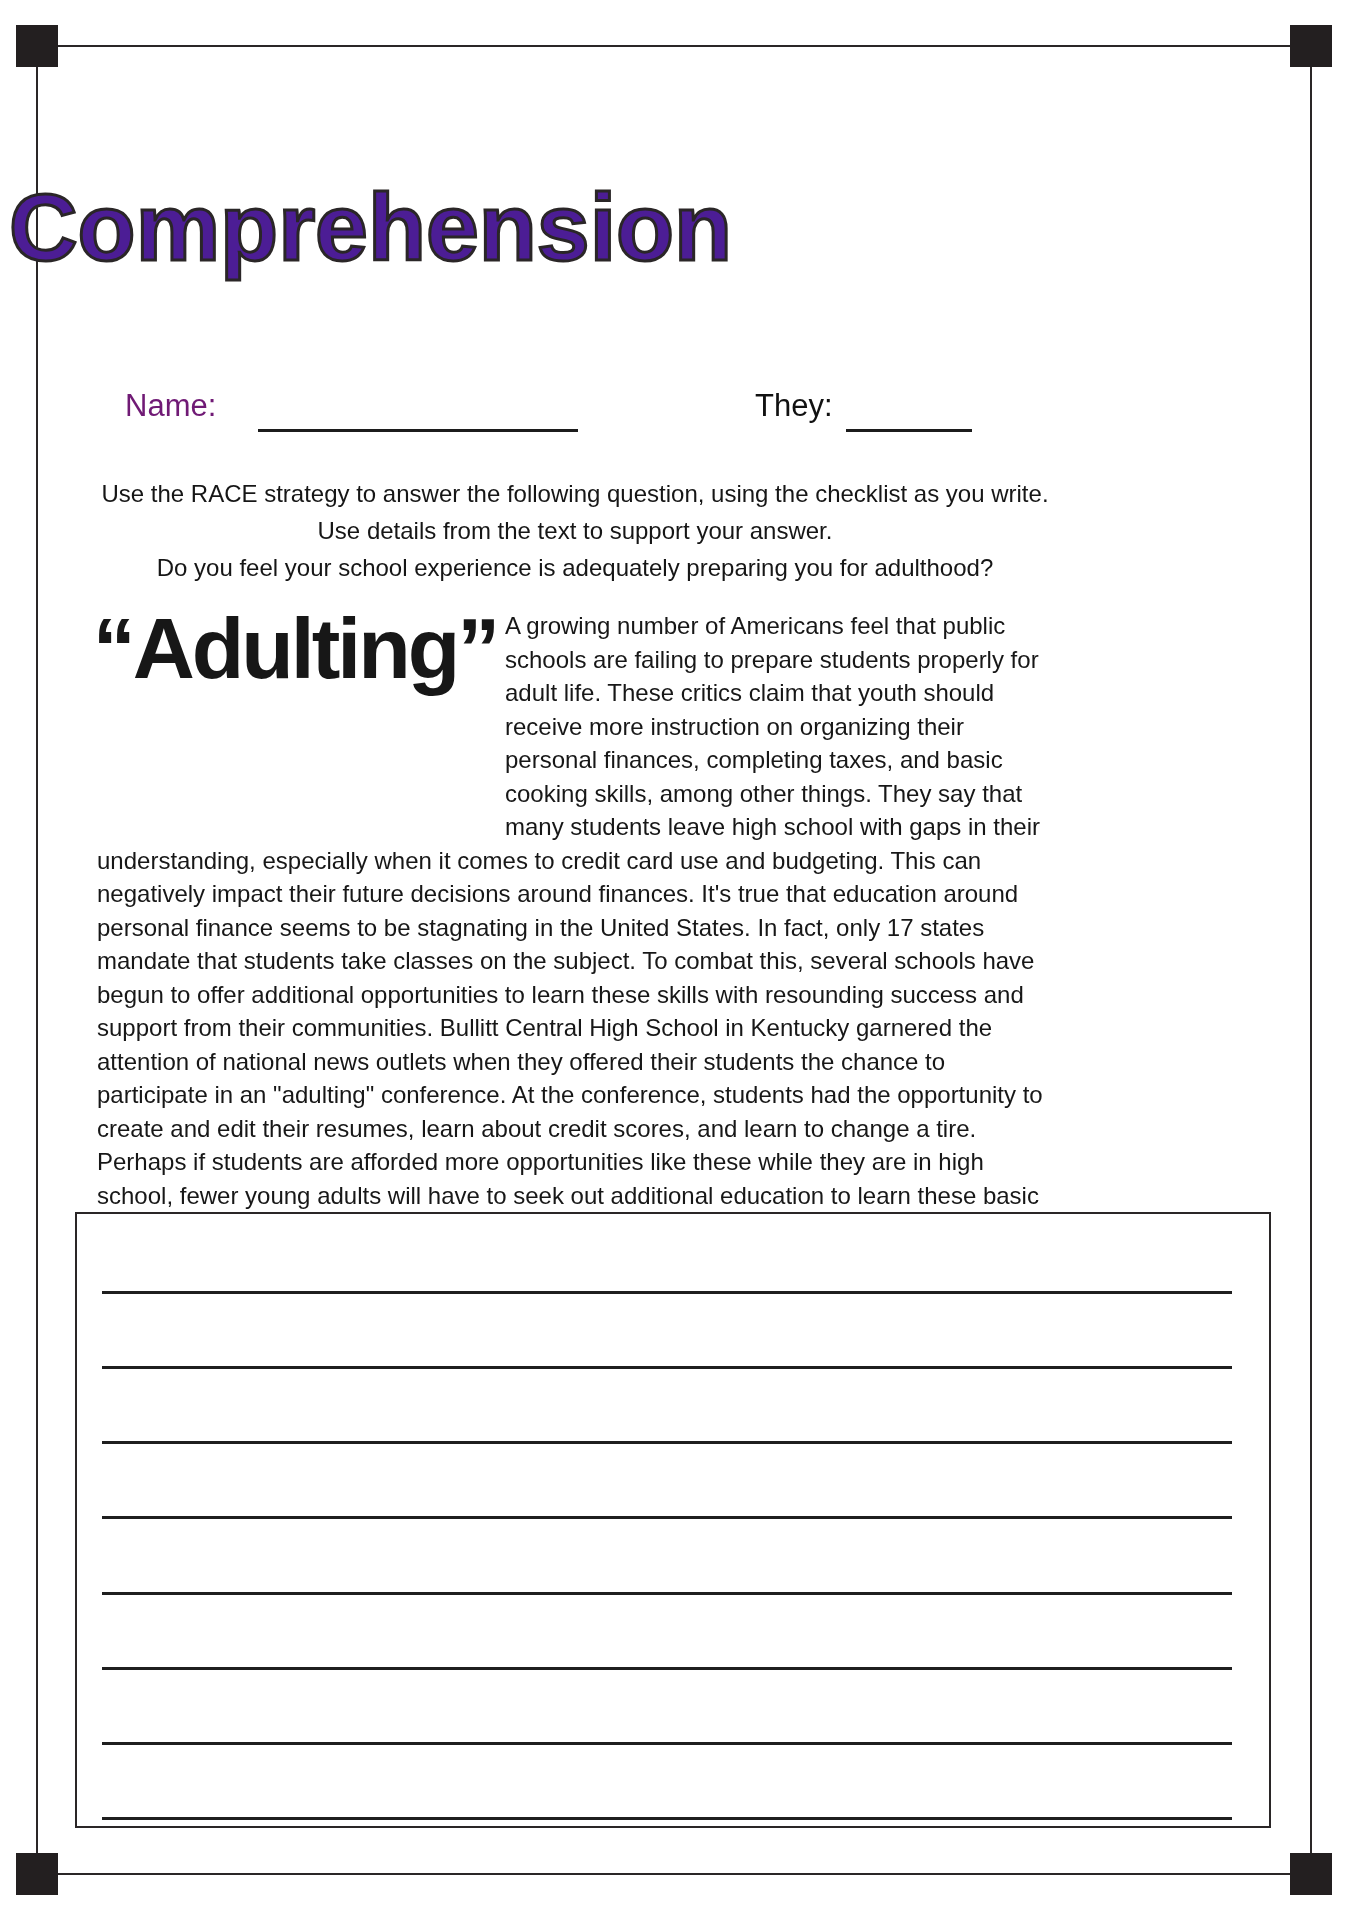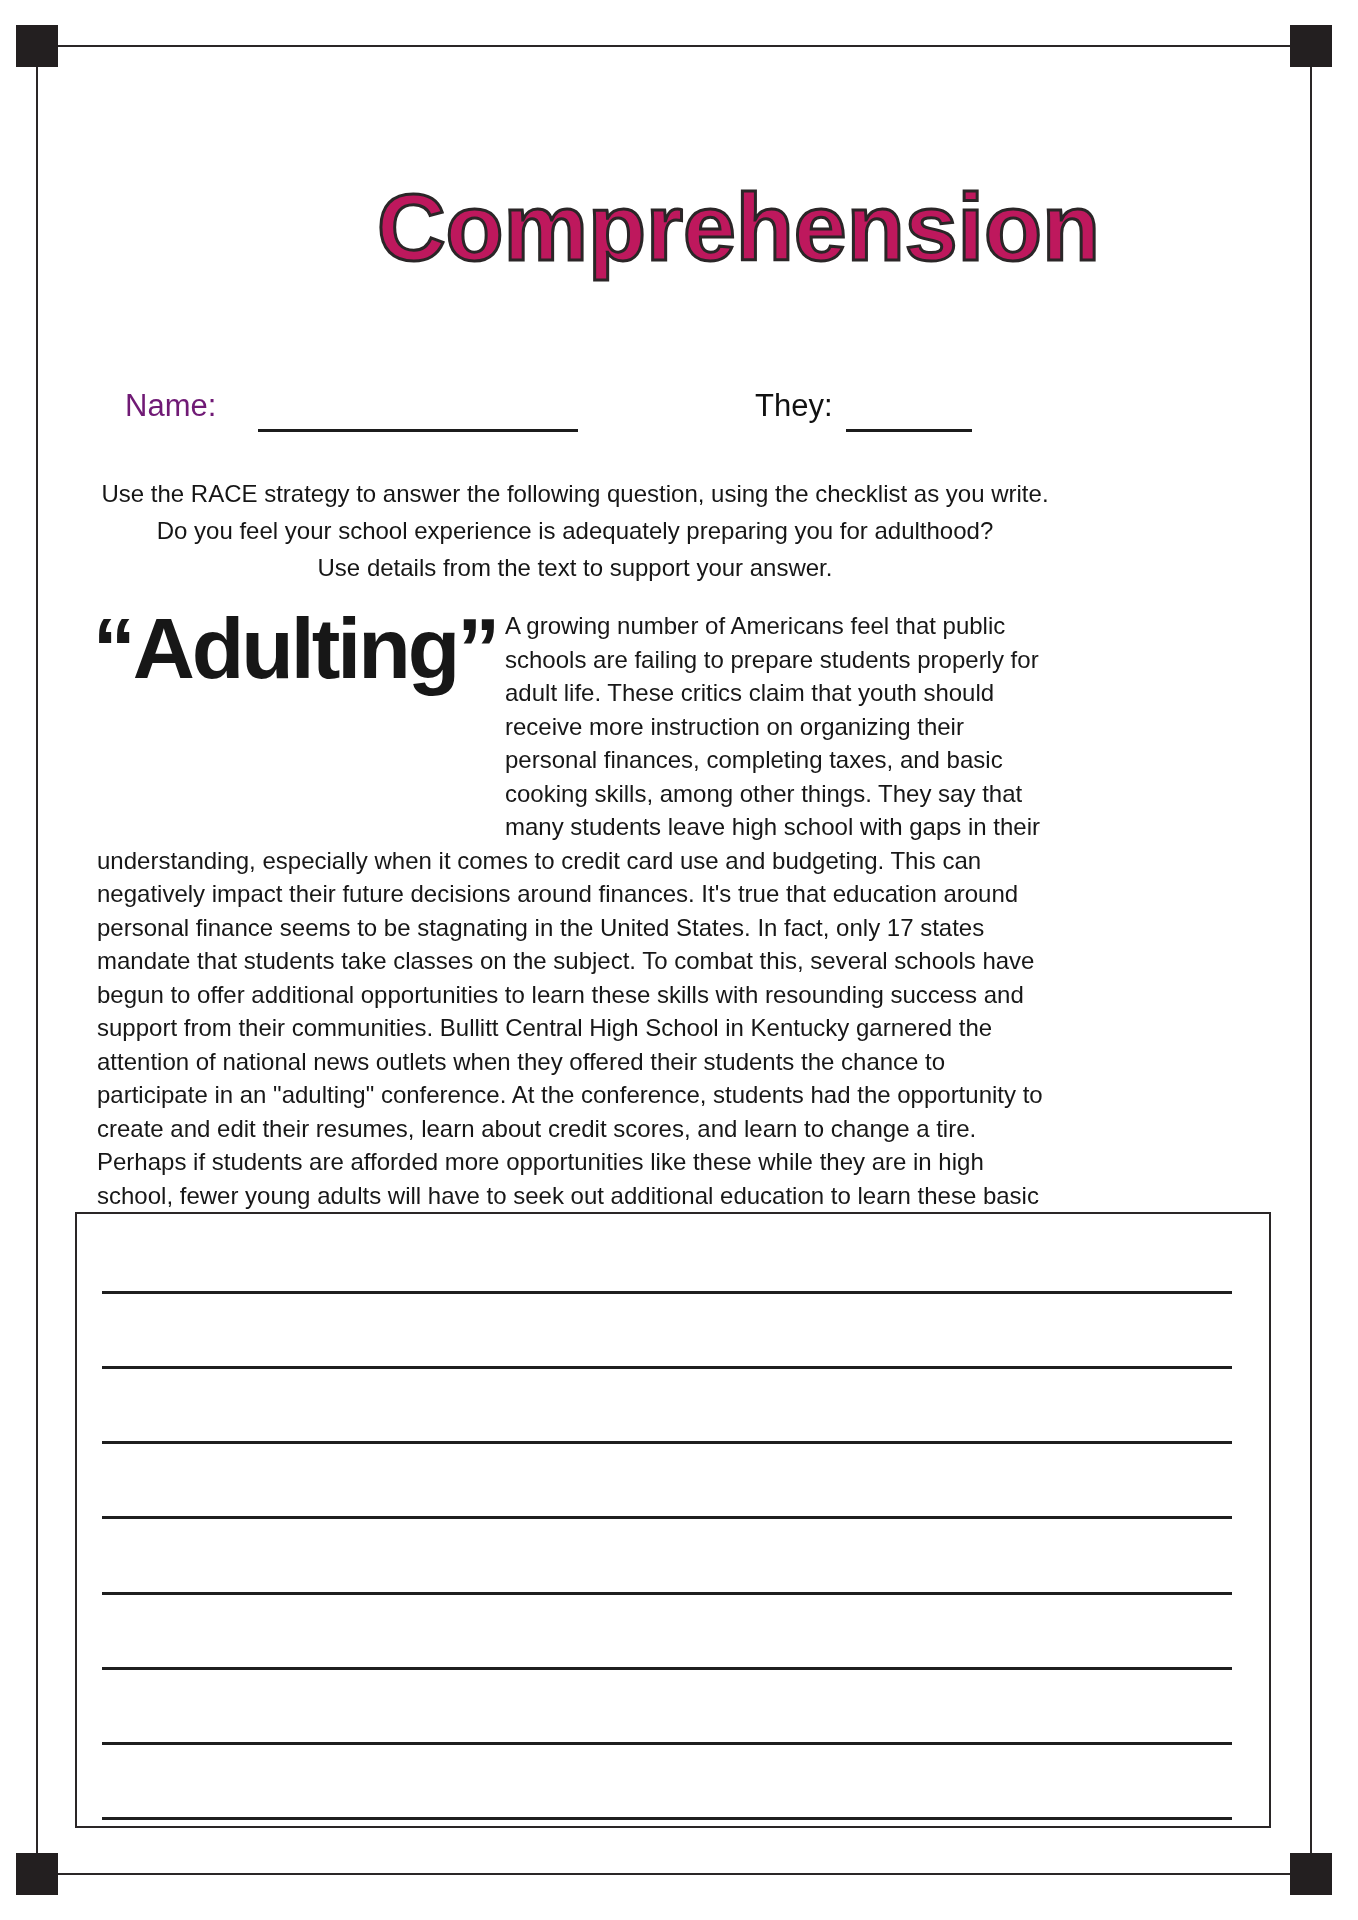--- a/index.html
+++ b/index.html
@@ -37,27 +37,27 @@
     font-size: 152px;
     font-weight: bold;
     letter-spacing: -8px;
     line-height: 150px;
     color: var(--accent, #f269a7);
     z-index: 1;
     white-space: nowrap;
   }
   .title-bottom {
     position: absolute;
-    left: 0; top: 180px;
+    left: 9px; top: 180px;
     width: 1100px;
-    text-align: right;
+    text-align: left;
     font-size: 95px;
     font-weight: bold;
     line-height: 95px;
-    color: #be185d;
+    color: #4c1d95;
     -webkit-text-stroke: 3px #2a2627;
     z-index: 2;
     white-space: nowrap;
   }
 
   .name-label {
     position: absolute;
     left: 125px; top: 388px;
     font-size: 31px;
     color: #701a75;
@@ -160,22 +160,22 @@
 
   <div class="title-bottom">Comprehension</div>
 
   <div class="name-label">Name:</div>
   <div class="name-underline"></div>
   <div class="date-label">They:</div>
   <div class="date-underline"></div>
 
   <div class="instructions">
     <div>Use the RACE strategy to answer the following question, using the checklist as you write.</div>
+    <div>Use details from the text to support your answer.</div>
     <div>Do you feel your school experience is adequately preparing you for adulthood?</div>
-    <div>Use details from the text to support your answer.</div>
   </div>
 
   <div class="passage">
     <div class="passage-title">
       <div class="line1">“Adulting”</div>
     </div>
     <p class="passage-body">A growing number of Americans feel that public schools are failing to prepare students properly for adult life. These critics claim that youth should receive more instruction on organizing their personal finances, completing taxes, and basic cooking skills, among other things. They say that many students leave high school with gaps in their understanding, especially when it comes to credit card use and budgeting. This can negatively impact their future decisions around finances. It's true that education around personal finance seems to be stagnating in the United States. In fact, only 17 states mandate that students take classes on the subject. To combat this, several schools have begun to offer additional opportunities to learn these skills with resounding success and support from their communities. Bullitt Central High School in Kentucky garnered the attention of national news outlets when they offered their students the chance to participate in an "adulting" conference. At the conference, students had the opportunity to create and edit their resumes, learn about credit scores, and learn to change a tire. Perhaps if students are afforded more opportunities like these while they are in high school, fewer young adults will have to seek out additional education to learn these basic skills.</p>
   </div>
 
   <div class="answer-box">

